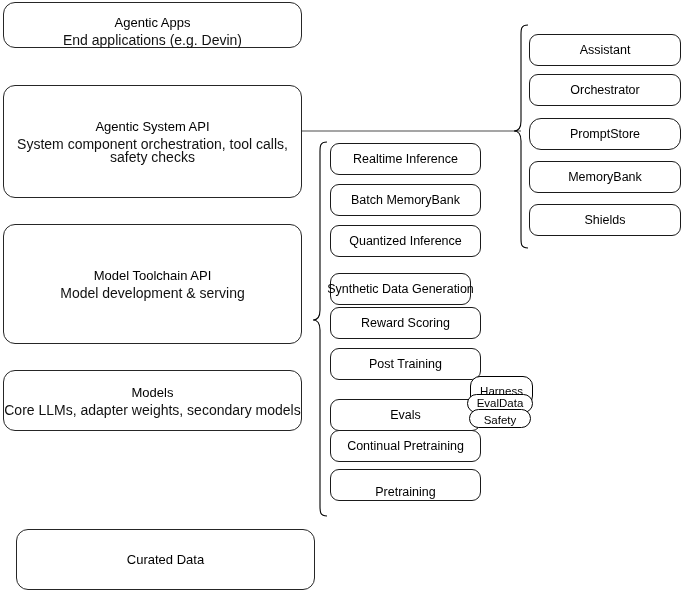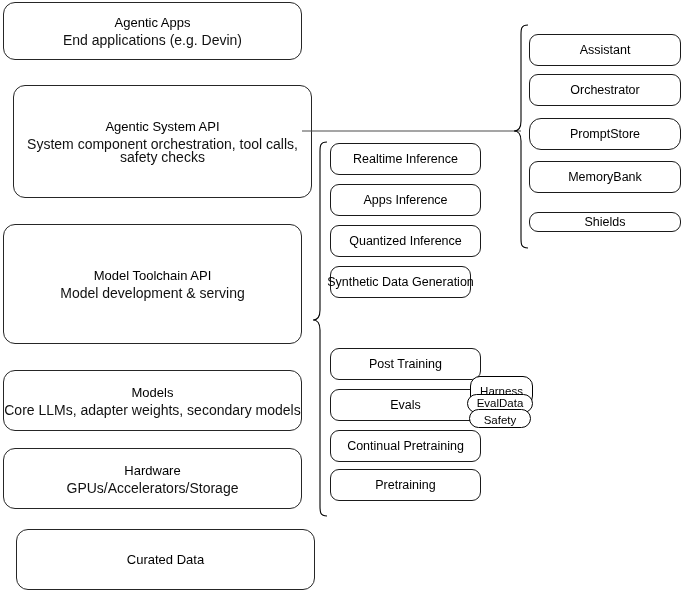--- a/index.html
+++ b/index.html
@@ -96,44 +96,40 @@
     fill: none;
     stroke: #4d4d4d;
     stroke-width: 1.1;
   }
 </style>
 </head>
 <body>
 
 <div id="canvas">
 
-  <div class="node layer" style="left:3px; top:2px; width:299px; height:58px;">
+  <div class="node layer" style="left:3px; top:2px; width:299px; height:46px;justify-content:flex-end;">
     <div class="title">Agentic Apps</div>
     <div class="subtitle">End applications (e.g. Devin)</div>
   </div>
 
-  <div class="node layer" style="left:13px; top:85px; width:299px; height:113px;">
+  <div class="node layer" style="left:3px; top:85px; width:299px; height:113px;">
     <div class="title">Agentic System API</div>
     <div class="subtitle">System component orchestration, tool calls, safety checks</div>
   </div>
 
   <div class="node layer" style="left:3px; top:224px; width:299px; height:120px;">
     <div class="title">Model Toolchain API</div>
     <div class="subtitle">Model development &amp; serving</div>
   </div>
 
   <div class="node layer" style="left:3px; top:370px; width:299px; height:61px;">
     <div class="title">Models</div>
     <div class="subtitle">Core LLMs, adapter weights, secondary models</div>
   </div>
 
-  <div class="node layer" style="left:3px; top:448px; width:299px; height:61px;">
-    <div class="title">Hardware</div>
-    <div class="subtitle">GPUs/Accelerators/Storage</div>
-  </div>
 
   <div class="node layer" style="left:16px; top:529px; width:299px; height:61px;">
     <div class="title">Curated Data</div>
   </div>
 
   <div class="connector" style="left:0; top:0; width:682px; height:591px;">
     <svg width="682" height="591" viewBox="0 0 682 591" aria-hidden="true">
       <path class="line-path" d="M302,131 L521,131"></path>
     </svg>
   </div>
@@ -160,45 +156,48 @@
                L521,238
                C521,244 521,248 528,248"></path>
     </svg>
   </div>
 
   <div class="node chip" style="left:330px; top:143px; width:151px; height:32px;">
     <div class="title">Realtime Inference</div>
   </div>
 
   <div class="node chip" style="left:330px; top:184px; width:151px; height:32px;">
-    <div class="title">Apps Inference</div>
+    <div class="title">Batch MemoryBank</div>
   </div>
 
   <div class="node chip" style="left:330px; top:225px; width:151px; height:32px;">
     <div class="title">Quantized Inference</div>
   </div>
 
-  <div class="node chip" style="left:330px; top:266px; width:141px; height:32px;">
+  <div class="node chip" style="left:330px; top:273px; width:141px; height:32px;">
     <div class="title">Synthetic Data Generation</div>
   </div>
 
+  <div class="node chip" style="left:330px; top:307px; width:151px; height:32px;">
+    <div class="title">Reward Scoring</div>
+  </div>
 
   <div class="node chip" style="left:330px; top:348px; width:151px; height:32px;">
     <div class="title">Post Training</div>
   </div>
 
-  <div class="node chip" style="left:330px; top:389px; width:151px; height:32px;">
+  <div class="node chip" style="left:330px; top:399px; width:151px; height:32px;">
     <div class="title">Evals</div>
   </div>
 
   <div class="node chip" style="left:330px; top:430px; width:151px; height:32px;">
     <div class="title">Continual Pretraining</div>
   </div>
 
-  <div class="node chip" style="left:330px; top:469px; width:151px; height:32px;">
+  <div class="node chip" style="left:330px; top:469px; width:151px; height:32px;justify-content:flex-end;">
     <div class="title">Pretraining</div>
   </div>
 
   <div class="badge" style="left:470px; top:376px; width:63px; height:30px;">
     <span>Harness</span>
   </div>
 
   <div class="badge" style="left:467px; top:394px; width:66px; height:19px;">
     <span>EvalData</span>
   </div>
@@ -216,17 +215,17 @@
   </div>
 
   <div class="node chip" style="left:529px; top:118px; width:152px; height:32px;border-radius:12px;">
     <div class="title">PromptStore</div>
   </div>
 
   <div class="node chip" style="left:529px; top:161px; width:152px; height:32px;">
     <div class="title">MemoryBank</div>
   </div>
 
-  <div class="node chip" style="left:529px; top:212px; width:152px; height:20px;justify-content:center;">
+  <div class="node chip" style="left:529px; top:204px; width:152px; height:32px;justify-content:center;">
     <div class="title">Shields</div>
   </div>
 
 </div>
 
 </body></html>

